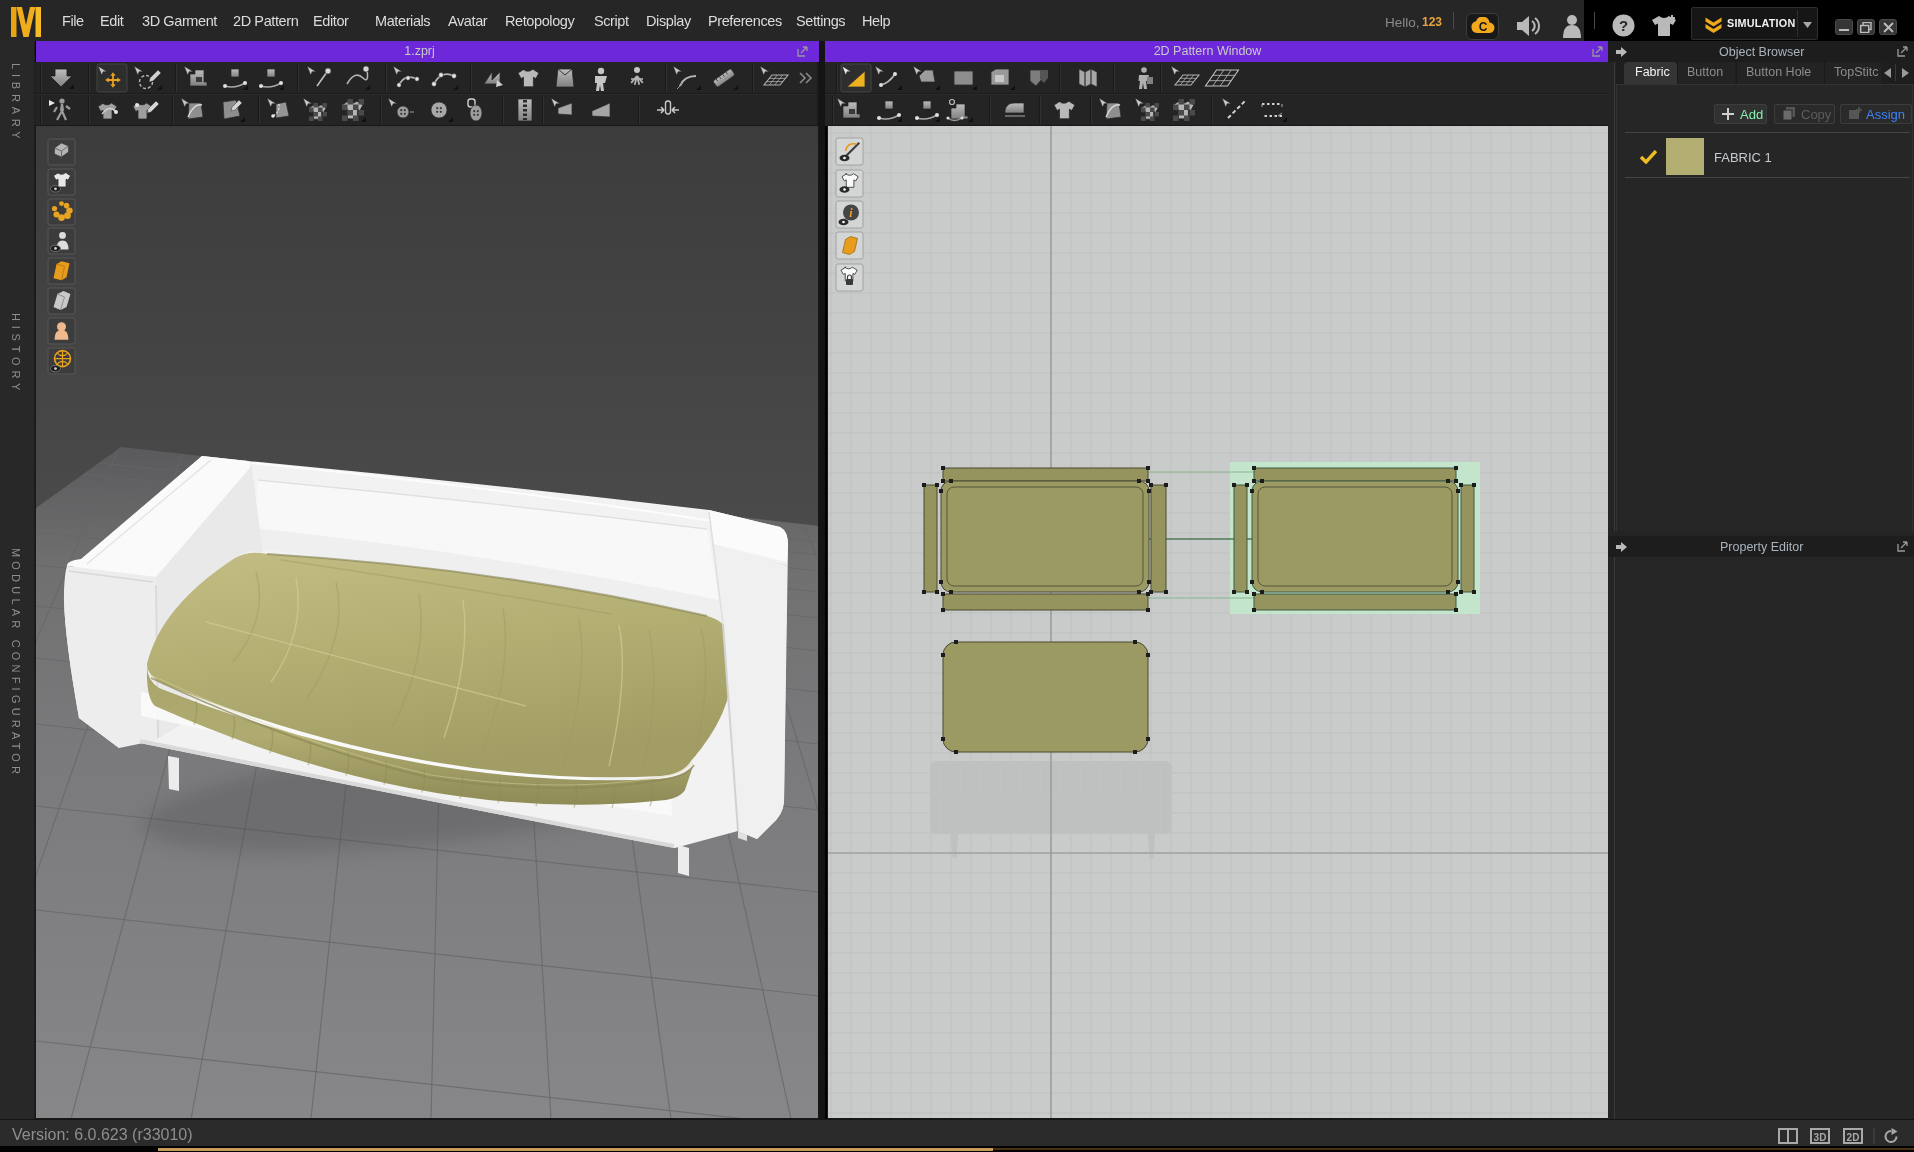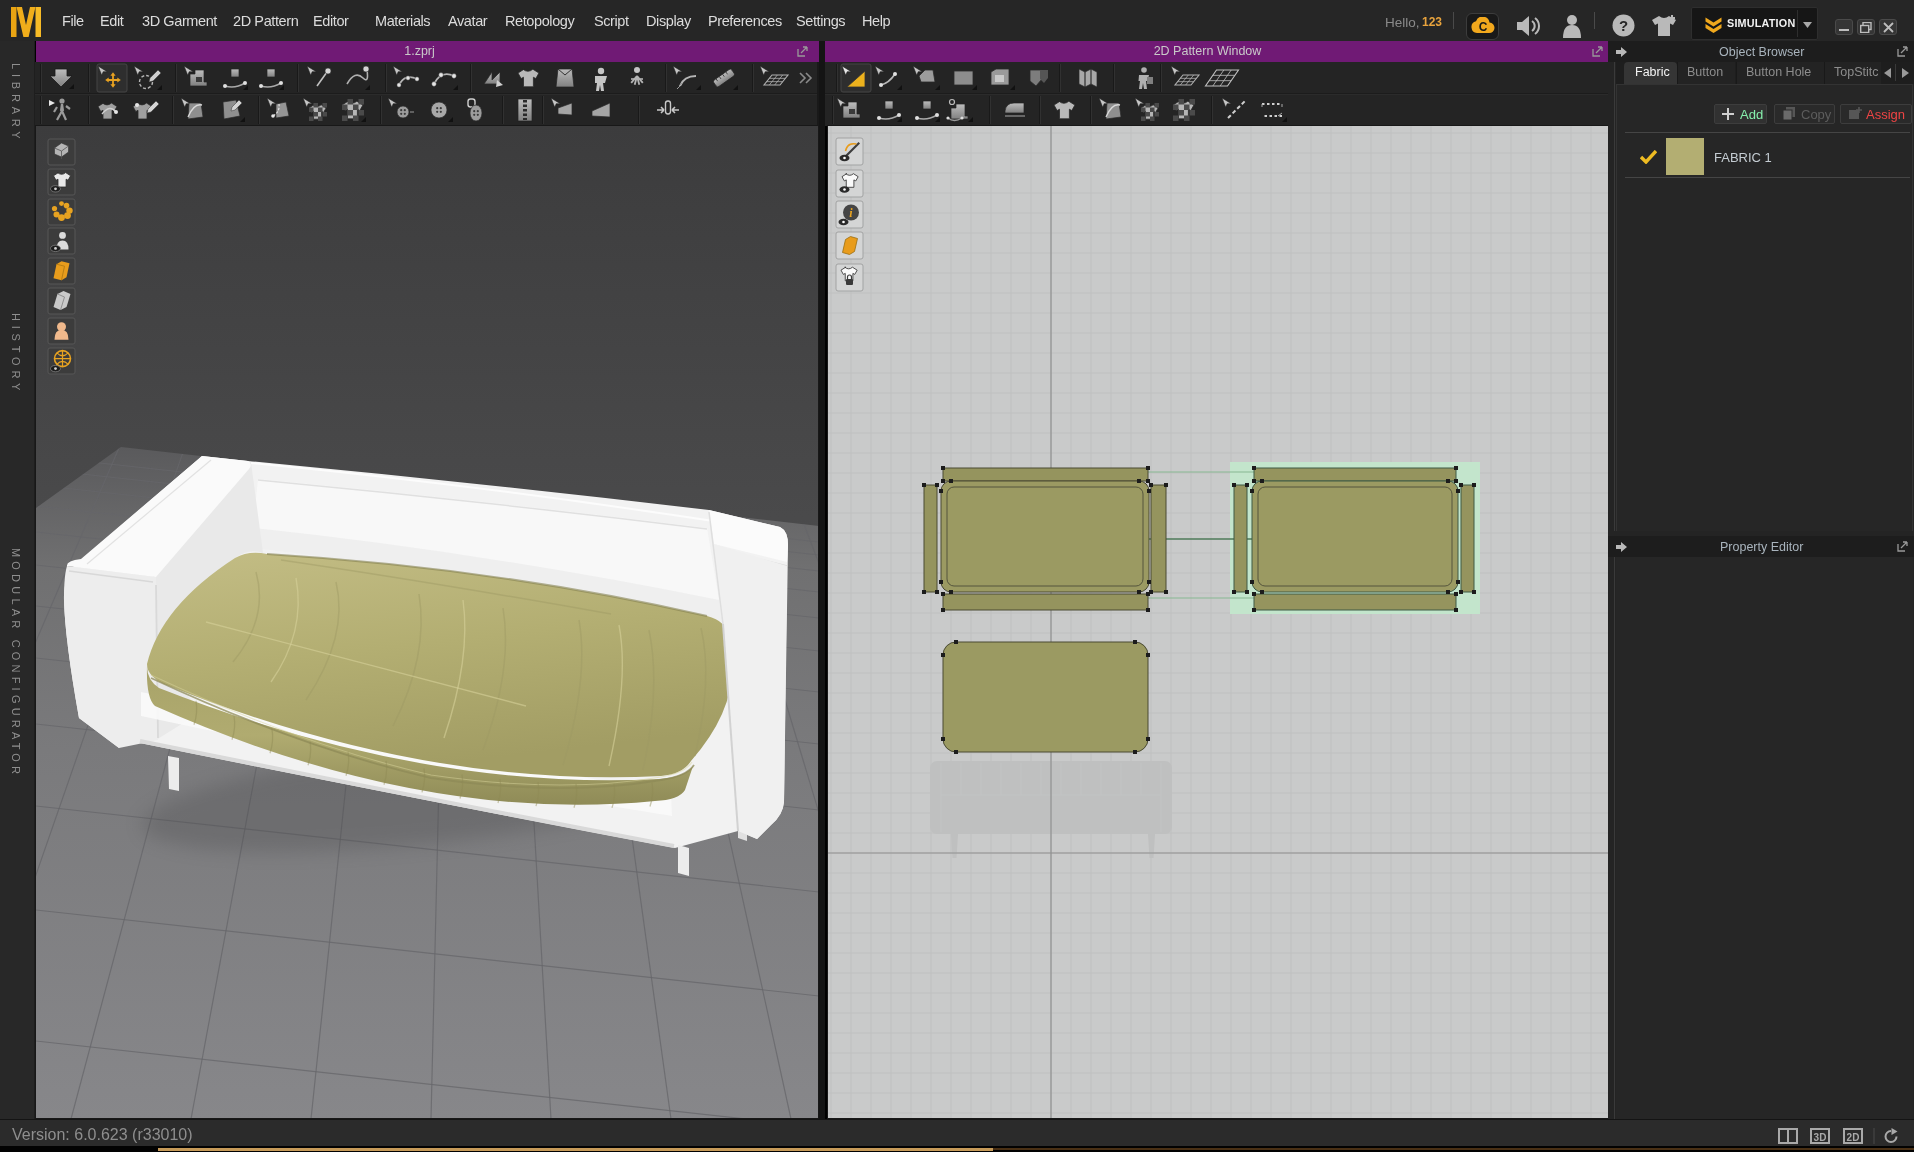--- a/index.html
+++ b/index.html
@@ -1,21 +1,21 @@
 <!DOCTYPE html>
 <html><head><meta charset="utf-8"><style>
 * { margin:0; padding:0; box-sizing:border-box; }
 html,body { width:1914px; height:1152px; overflow:hidden; background:#000;
   font-family:"Liberation Sans", sans-serif; }
 .abs { position:absolute; }
-#menubar { left:0; top:0; width:1914px; height:41px; background:#262626; }
+#menubar { left:0; top:0; width:1584px; height:41px; background:#262626; }
 .menuitem { position:absolute; top:13px; font-size:14.5px; color:#dcdcdc; letter-spacing:-0.4px; }
 #lsidebar { left:0; top:41px; width:35px; height:1078px; background:#282828; border-right:1px solid #1e1e1e; }
 .vtext { position:absolute; writing-mode:vertical-rl; font-size:11px; color:#8f8f8f; letter-spacing:4.8px; left:10px; }
-.titlebar { position:absolute; top:41px; height:21px; background:#701a75; }
+.titlebar { position:absolute; top:41px; height:21px; background:#6d28d9; }
 .titletext { position:absolute; width:100%; text-align:center; top:3px; font-size:12.5px; color:#c9c9c9; }
 #statusbar { left:0; top:1119px; width:1914px; height:27px; background:#2b2b2b; border-top:1px solid #141414; }
 #bottomstrip { left:0; top:1146px; width:1914px; height:6px; background:#020202; }
 .rp-header { position:absolute; height:21px; background:#1d1d1d; width:306px; left:1608px; }
 </style></head><body>
 <div id="menubar">
     <svg width="34" height="34" viewBox="0 0 34 34" style="position:absolute;left:9px;top:5px">
 <rect x="2" y="2" width="5.5" height="30" fill="#e9a413"></rect>
 <rect x="26.5" y="2" width="5.5" height="30" fill="#f7bb26"></rect>
 <path d="M7.5 2 L13 2 L17 20 L21 2 L26.5 2 L19.6 32 L14.4 32 Z" fill="#f0ad1b"></path>
@@ -727,21 +727,21 @@
 <div class="abs" style="left:1895px;top:64px;width:1px;height:17px;background:#3a3a3a"></div>
 <svg width="8" height="10" viewBox="0 0 8 10" style="position:absolute;left:1901px;top:68px">
     <path d="M1 0 v10 l7 -5 z" fill="#9a9a9a"></path>
   </svg>
 <div class="abs" style="left:1616px;top:84px;width:297px;height:448px;background:#262626;border:1px solid #333"></div>
 <div class="abs" style="left:1714px;top:104px;width:53px;height:20px;background:#313131;border:1px solid #3d3d3d;border-radius:2px"></div>
 <div class="abs" style="left:1774px;top:104px;width:61px;height:20px;background:#2a2a2a;border:1px solid #3d3d3d;border-radius:2px"></div>
 <div class="abs" style="left:1840px;top:104px;width:72px;height:20px;background:#2a2a2a;border:1px solid #3d3d3d;border-radius:2px"></div>
 <span class="abs" style="left:1740px;top:107px;font-size:13px;color:#86efac">Add</span>
 <span class="abs" style="left:1801px;top:107px;font-size:13px;color:#5d5d5d">Copy</span>
-<span class="abs" style="left:1866px;top:107px;font-size:13px;color:#ef4444">Assign</span>
+<span class="abs" style="left:1866px;top:107px;font-size:13px;color:#3b82f6">Assign</span>
 <svg width="12" height="12" viewBox="0 0 12 12" style="position:absolute;left:1722px;top:108px">
 <path d="M6 0 V12 M0 6 H12" stroke="#cfcfcf" stroke-width="2"></path>
   </svg>
 <svg width="13" height="13" viewBox="0 0 13 13" style="position:absolute;left:1783px;top:107px">
 <rect x="3" y="0" width="9" height="10" fill="#565656"></rect>
     <rect x="0" y="3" width="9" height="10" fill="#6a6a6a" stroke="#2a2a2a"></rect>
   </svg>
 <svg width="14" height="13" viewBox="0 0 14 13" style="position:absolute;left:1849px;top:107px">
 <rect x="0" y="3" width="10" height="9" fill="#565656"></rect>
     <path d="M10 0 v6 M7 3 h6" stroke="#565656" stroke-width="1.6"></path>

